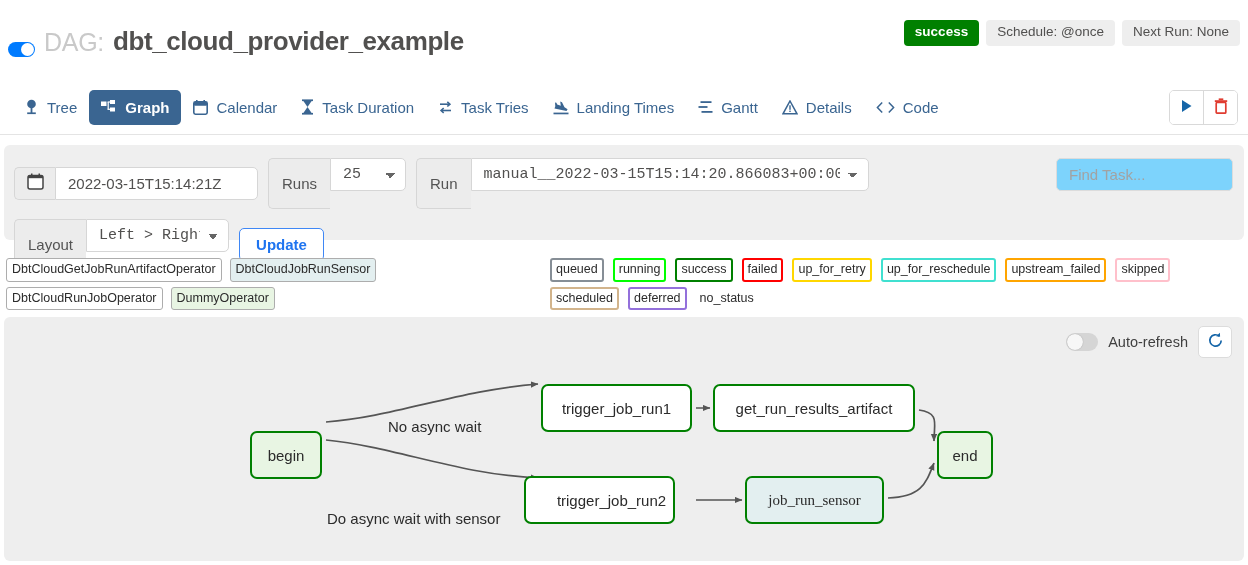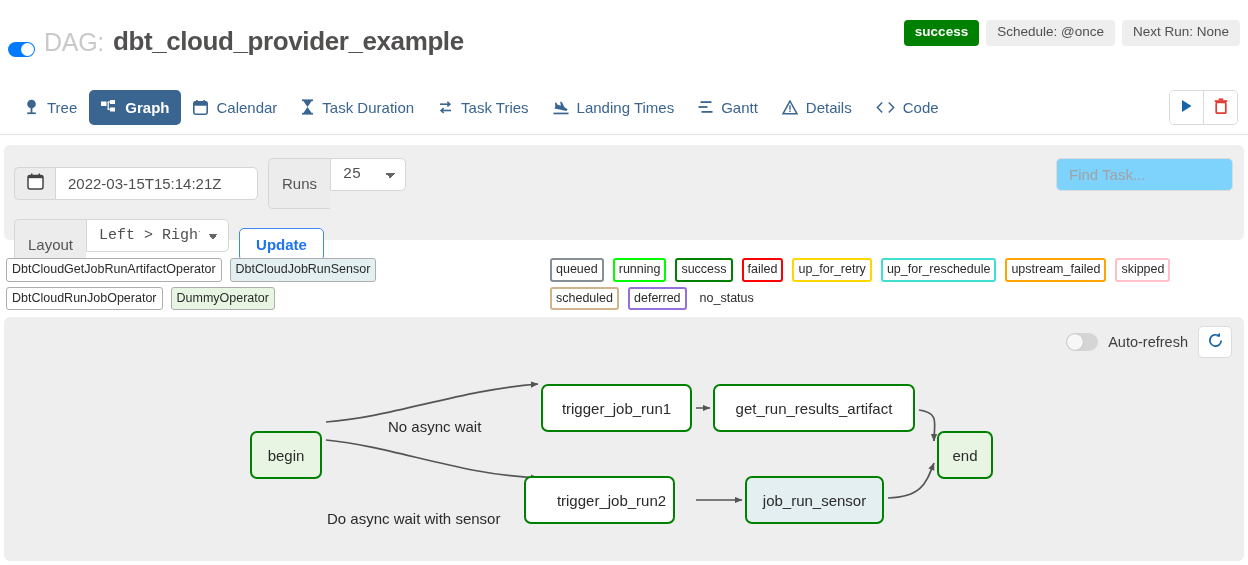--- a/index.html
+++ b/index.html
@@ -302,21 +302,21 @@
     border: 2.5px solid #008000;
     border-radius: 7px;
     display: flex; align-items: center; justify-content: center;
     font-size: 15px;
     color: #2b2b2b;
     background: #ffffff;
     box-sizing: border-box;
     cursor: pointer;
   }
   .node-box.dummy { background: #e8f5e3; }
-  .node-box.sensor { background: #e3eff0; }
+  .node-box.sensor { background: #e3eff0; font-family: Liberation Serif, serif; }
 
   .edge-label {
     position: absolute;
     font-size: 15px;
     color: #2b2b2b;
     white-space: nowrap;
   }
 </style>
 </head>
 <body>
@@ -482,20 +482,26 @@
 
       <div class="ctl-group">
         <span class="addon left">Runs</span>
         <select class="sel" style="width:76px">
           <option>25</option>
         </select>
       </div>
 
       <span class="gap"></span>
 
+      <div class="ctl-group">
+        <span class="addon left">Run</span>
+        <select class="sel" style="width:398px">
+          <option>manual__2022-03-15T15:14:20.866083+00:00</option>
+        </select>
+      </div>
     </div>
 
     <div class="form-row">
       <div class="ctl-group">
         <span class="addon left">Layout</span>
         <select class="sel" style="width:143px">
           <option>Left &gt; Right</option>
         </select>
       </div>
       <button class="btn-update">Update</button>

